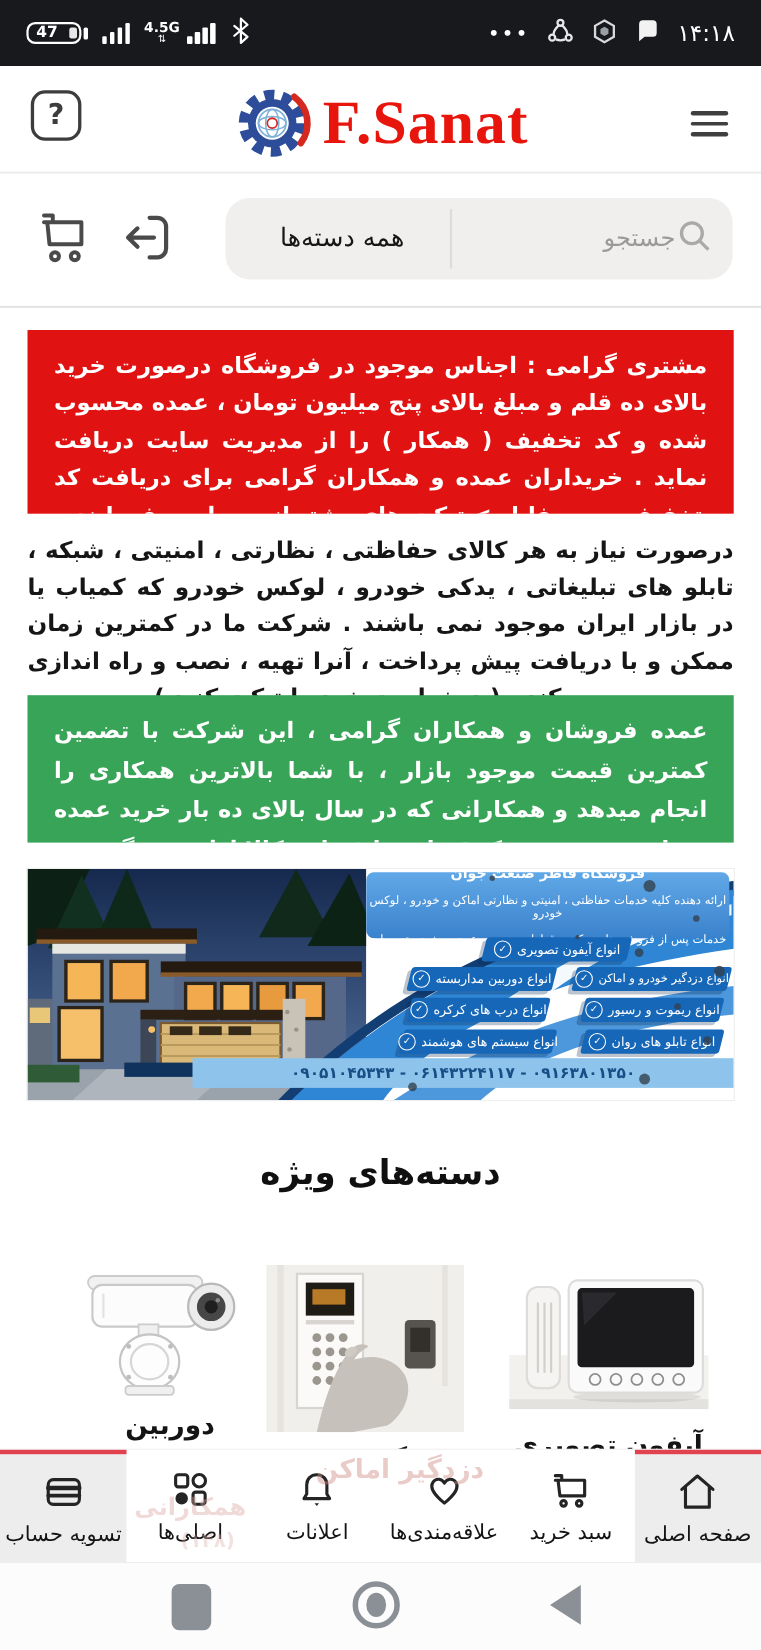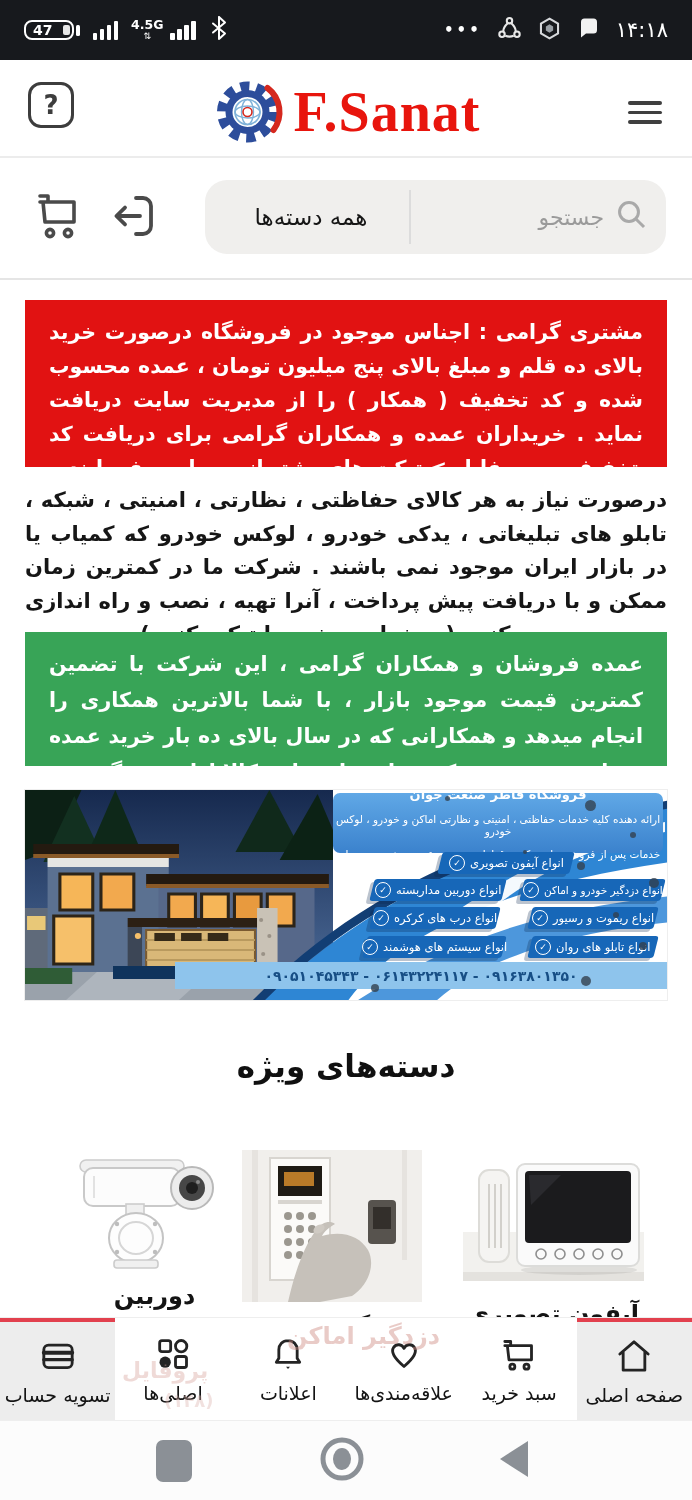--- a/index.html
+++ b/index.html
@@ -45,21 +45,21 @@
   
   .toolbar{position:absolute;top:158px;left:0;width:100%;height:122px;background:#fff;
            border-bottom:2px solid #e5e5e5;box-sizing:border-box;}
   .tb-icon{position:absolute;top:28px;}
   .tb-cart{left:34px;}
   .tb-login{left:108px;}
   .searchbox{position:absolute;left:205px;right:26px;top:22px;height:74px;background:#f0efed;
              border-radius:22px;display:flex;align-items:center;padding:0 16px;box-sizing:border-box;}
   .cats{width:180px;text-align:center;font-size:23px;color:#161616;direction:rtl;}
   .sdivider{width:2px;height:54px;background:#dcdcdc;margin-left:8px;}
-  .sword{margin-left:auto;font-size:22px;color:#9a9a9a;direction:rtl;margin-right:10px;}
+  .sword{margin-left:auto;font-size:22px;color:#9a9a9a;direction:rtl;margin-right:0;}
 
   
   .notice{position:absolute;left:25px;width:642px;box-sizing:border-box;direction:rtl;
           text-align:justify;text-align-last:center;color:#fff;font-weight:bold;
           font-size:20.5px;overflow:hidden;}
   .notice.red{top:300px;height:167px;background:#e11212;line-height:34px;padding:15px 24px;}
   .notice.green{top:632px;height:134px;background:#38a457;line-height:36px;padding:14px 24px;}
   .para{position:absolute;left:25px;top:484px;width:642px;direction:rtl;text-align:justify;
         text-align-last:center;color:#161616;font-size:21px;line-height:33.5px;font-weight:600;}
 
@@ -424,21 +424,21 @@
             <circle cx="85" cy="102" r="2.2" fill="#bdbdbd"></circle>
           <rect x="44" y="110" width="44" height="8" rx="3" fill="#f0f0f0" stroke="#cccccc" stroke-width="1.6"></rect>
         </svg>
       </span>
       <span class="plabel">دوربین</span>
     </div>
   </div>
 
   <nav class="bottomnav">
     <span class="ghost g1">دزدگیر اماکن</span>
-    <span class="ghost g2">پروفایل</span>
+    <span class="ghost g2">همکارانی</span>
     <span class="ghost g3">(۱۴۸)</span>
 
     <div class="bn-item active">
       <span class="bn-icon">
         <svg viewBox="0 0 24 24" fill="none" stroke="#242424" stroke-width="1.7" stroke-linecap="round" stroke-linejoin="round">
           <path d="M3.5 10.8 L12 3.5 L20.5 10.8 M5.5 9.3 V20.5 H18.5 V9.3"></path>
         </svg>
       </span>
       <span class="bn-label">صفحه اصلی</span>
     </div>

